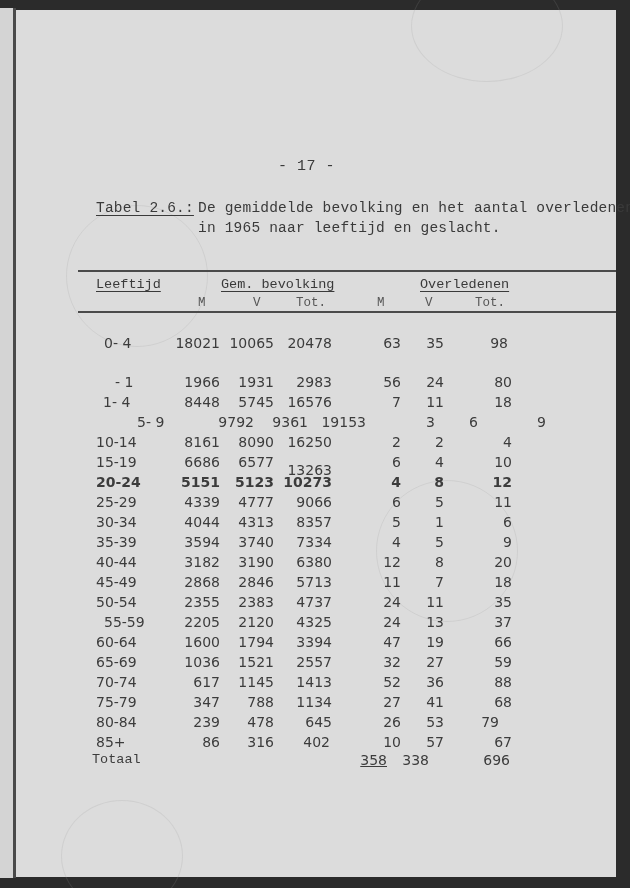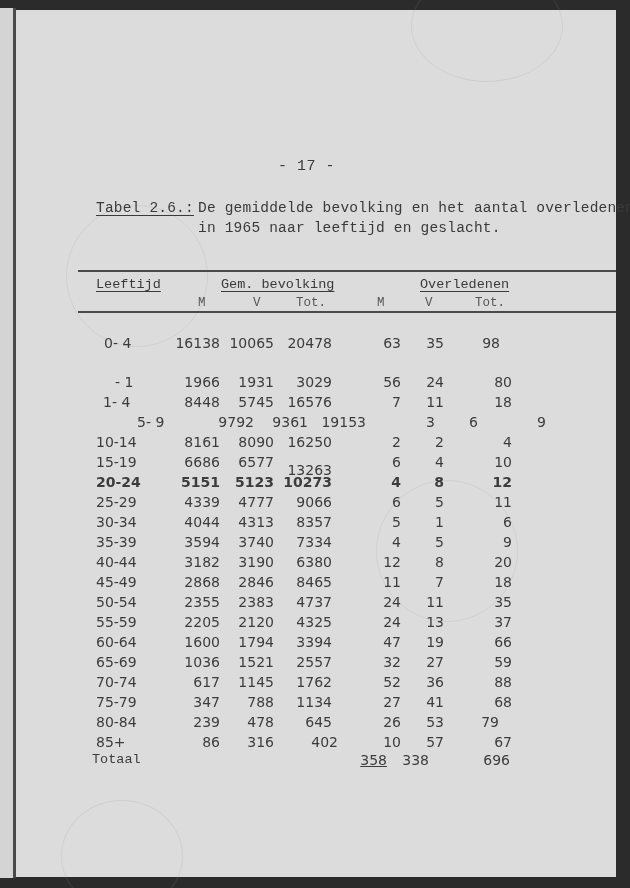--- a/index.html
+++ b/index.html
@@ -65,32 +65,32 @@
 <div class="abs hdr-sub" style="left:198px; top:296px;">M</div>
 <div class="abs hdr-sub" style="left:253px; top:296px;">V</div>
 <div class="abs hdr-sub" style="left:296px; top:296px;">Tot.</div>
 <div class="abs hdr-sub" style="left:377px; top:296px;">M</div>
 <div class="abs hdr-sub" style="left:425px; top:296px;">V</div>
 <div class="abs hdr-sub" style="left:475px; top:296px;">Tot.</div>
 
 <div id="rows">
     <div class="row" style="top: 335px;">
       <span class="cell" style="left: 104px;">0- 4</span>
-      <span class="cell r" style="right: 410px;">16138</span>
+      <span class="cell r" style="right: 410px;">18021</span>
       <span class="cell r" style="right: 356px;">10065</span>
       <span class="cell r" style="right: 298px;">20478</span>
       <span class="cell r" style="right: 229px;">63</span>
       <span class="cell r" style="right: 186px;">35</span>
-      <span class="cell r" style="right: 130px; margin-left: 41px;">98</span>
+      <span class="cell r" style="right: 122px; margin-left: 41px;">98</span>
     </div>
     <div class="row" style="top: 374px;">
       <span class="cell" style="left: 115px;">- 1</span>
       <span class="cell r" style="right: 410px;">1966</span>
       <span class="cell r" style="right: 356px;">1931</span>
-      <span class="cell r" style="right: 298px;">3029</span>
+      <span class="cell r" style="right: 298px;">2983</span>
       <span class="cell r" style="right: 229px;">56</span>
       <span class="cell r" style="right: 186px;">24</span>
       <span class="cell r" style="right: 118px;">80</span>
     </div>
     <div class="row" style="top: 394px;">
       <span class="cell" style="left: 103px;">1- 4</span>
       <span class="cell r" style="right: 410px;">8448</span>
       <span class="cell r" style="right: 356px;">5745</span>
       <span class="cell r" style="right: 298px;">16576</span>
       <span class="cell r" style="right: 229px;">7</span>
@@ -166,36 +166,36 @@
       <span class="cell r" style="right: 356px;">3190</span>
       <span class="cell r" style="right: 298px;">6380</span>
       <span class="cell r" style="right: 229px;">12</span>
       <span class="cell r" style="right: 186px;">8</span>
       <span class="cell r" style="right: 118px;">20</span>
     </div>
     <div class="row" style="top: 574px;">
       <span class="cell" style="left: 96px;">45-49</span>
       <span class="cell r" style="right: 410px;">2868</span>
       <span class="cell r" style="right: 356px;">2846</span>
-      <span class="cell r" style="right: 298px;">8465</span>
+      <span class="cell r" style="right: 298px;">5713</span>
       <span class="cell r" style="right: 229px;">11</span>
       <span class="cell r" style="right: 186px;">7</span>
       <span class="cell r" style="right: 118px;">18</span>
     </div>
     <div class="row" style="top: 594px;">
       <span class="cell" style="left: 96px;">50-54</span>
       <span class="cell r" style="right: 410px;">2355</span>
       <span class="cell r" style="right: 356px;">2383</span>
       <span class="cell r" style="right: 298px;">4737</span>
       <span class="cell r" style="right: 229px;">24</span>
       <span class="cell r" style="right: 186px;">11</span>
       <span class="cell r" style="right: 118px;">35</span>
     </div>
     <div class="row" style="top: 614px;">
-      <span class="cell" style="left: 96px;">55-59</span>
+      <span class="cell" style="left: 104px;">55-59</span>
       <span class="cell r" style="right: 410px;">2205</span>
       <span class="cell r" style="right: 356px;">2120</span>
       <span class="cell r" style="right: 298px;">4325</span>
       <span class="cell r" style="right: 229px;">24</span>
       <span class="cell r" style="right: 186px;">13</span>
       <span class="cell r" style="right: 118px;">37</span>
     </div>
     <div class="row" style="top: 634px;">
       <span class="cell" style="left: 96px;">60-64</span>
       <span class="cell r" style="right: 410px;">1600</span>
@@ -211,21 +211,21 @@
       <span class="cell r" style="right: 356px;">1521</span>
       <span class="cell r" style="right: 298px;">2557</span>
       <span class="cell r" style="right: 229px;">32</span>
       <span class="cell r" style="right: 186px;">27</span>
       <span class="cell r" style="right: 118px;">59</span>
     </div>
     <div class="row" style="top: 674px;">
       <span class="cell" style="left: 96px;">70-74</span>
       <span class="cell r" style="right: 410px;">617</span>
       <span class="cell r" style="right: 356px;">1145</span>
-      <span class="cell r" style="right: 298px;">1762</span>
+      <span class="cell r" style="right: 298px;">1413</span>
       <span class="cell r" style="right: 229px;">52</span>
       <span class="cell r" style="right: 186px;">36</span>
       <span class="cell r" style="right: 118px;">88</span>
     </div>
     <div class="row" style="top: 694px;">
       <span class="cell" style="left: 96px;">75-79</span>
       <span class="cell r" style="right: 410px;">347</span>
       <span class="cell r" style="right: 356px;">788</span>
       <span class="cell r" style="right: 298px;">1134</span>
       <span class="cell r" style="right: 229px;">27</span>
@@ -238,21 +238,21 @@
       <span class="cell r" style="right: 356px;">478</span>
       <span class="cell r" style="right: 298px;">645</span>
       <span class="cell r" style="right: 229px;">26</span>
       <span class="cell r" style="right: 186px;">53</span>
       <span class="cell r" style="right: 131px;">79</span>
     </div>
     <div class="row" style="top: 734px;">
       <span class="cell" style="left: 96px;">85+</span>
       <span class="cell r" style="right: 410px;">86</span>
       <span class="cell r" style="right: 356px;">316</span>
-      <span class="cell r" style="right: 292px; margin-left: 40px;">402</span>
+      <span class="cell r" style="right: 300px; margin-left: 40px;">402</span>
       <span class="cell r" style="right: 229px;">10</span>
       <span class="cell r" style="right: 186px;">57</span>
       <span class="cell r" style="right: 118px;">67</span>
     </div>
     <div class="row" style="top: 752px;">
       <span class="cell" style="left: 92px; font-family: &quot;Liberation Mono&quot;, monospace; font-size: 13.5px;">Totaal</span>
       <span class="cell r" style="right: 243px; text-decoration: underline;">358</span>
       <span class="cell r" style="right: 201px;">338</span>
       <span class="cell r" style="right: 120px;">696</span>
     </div>

